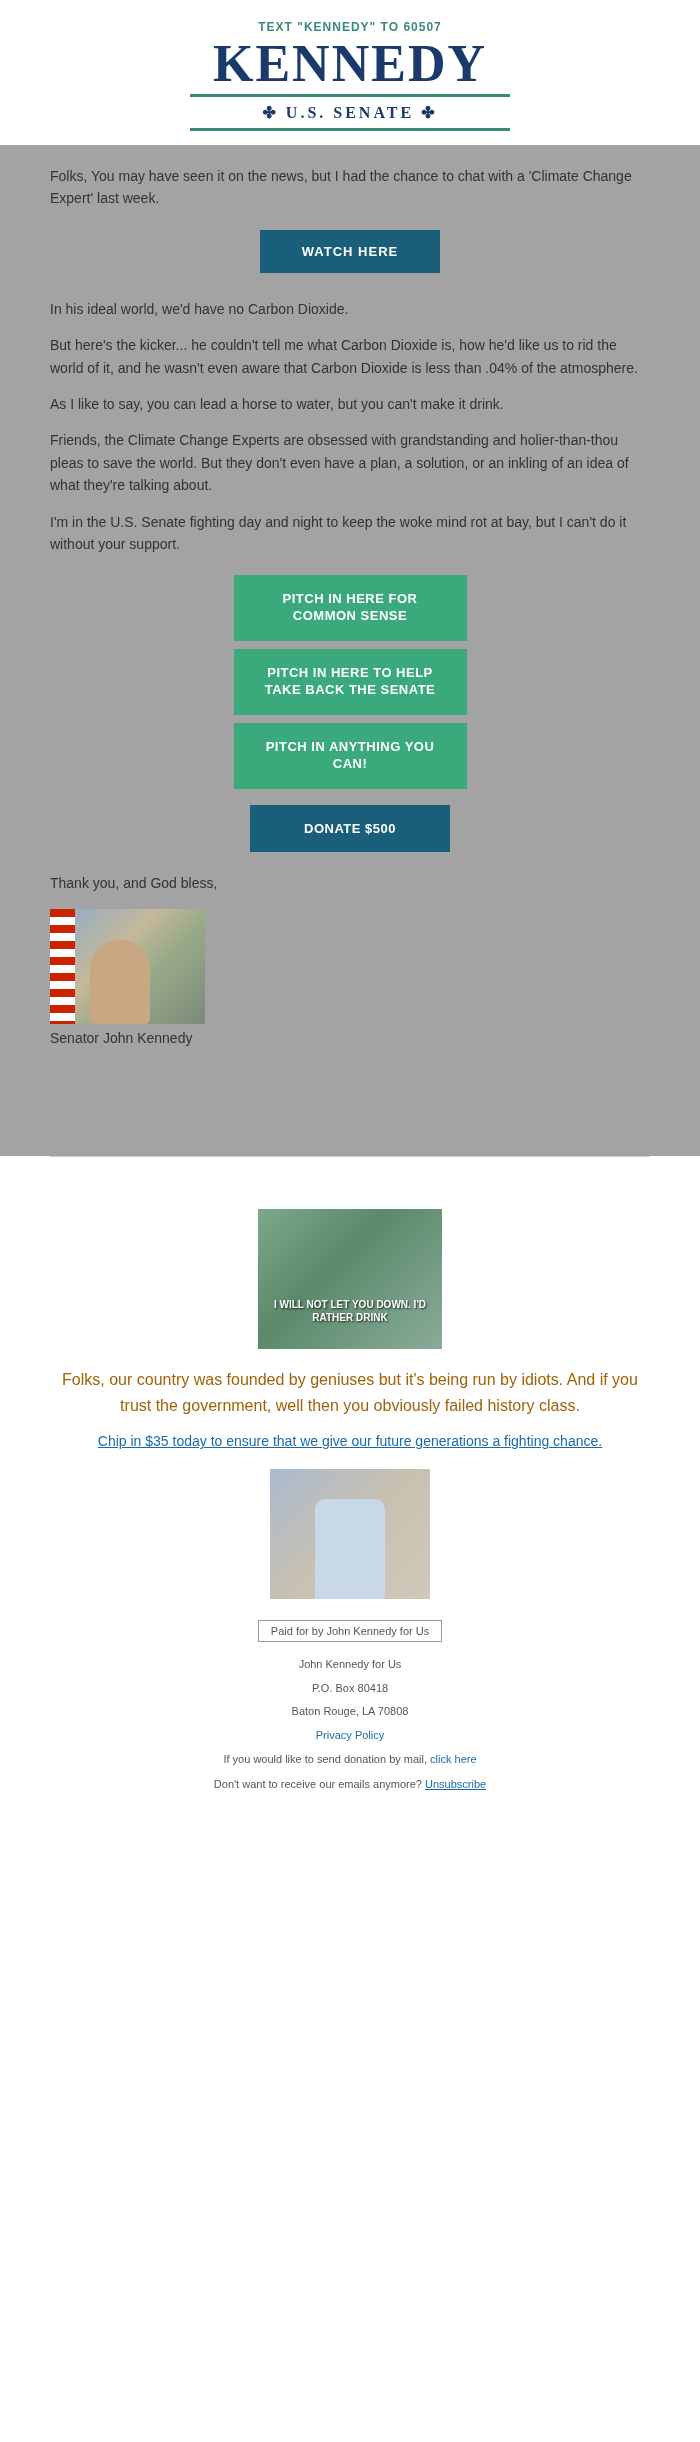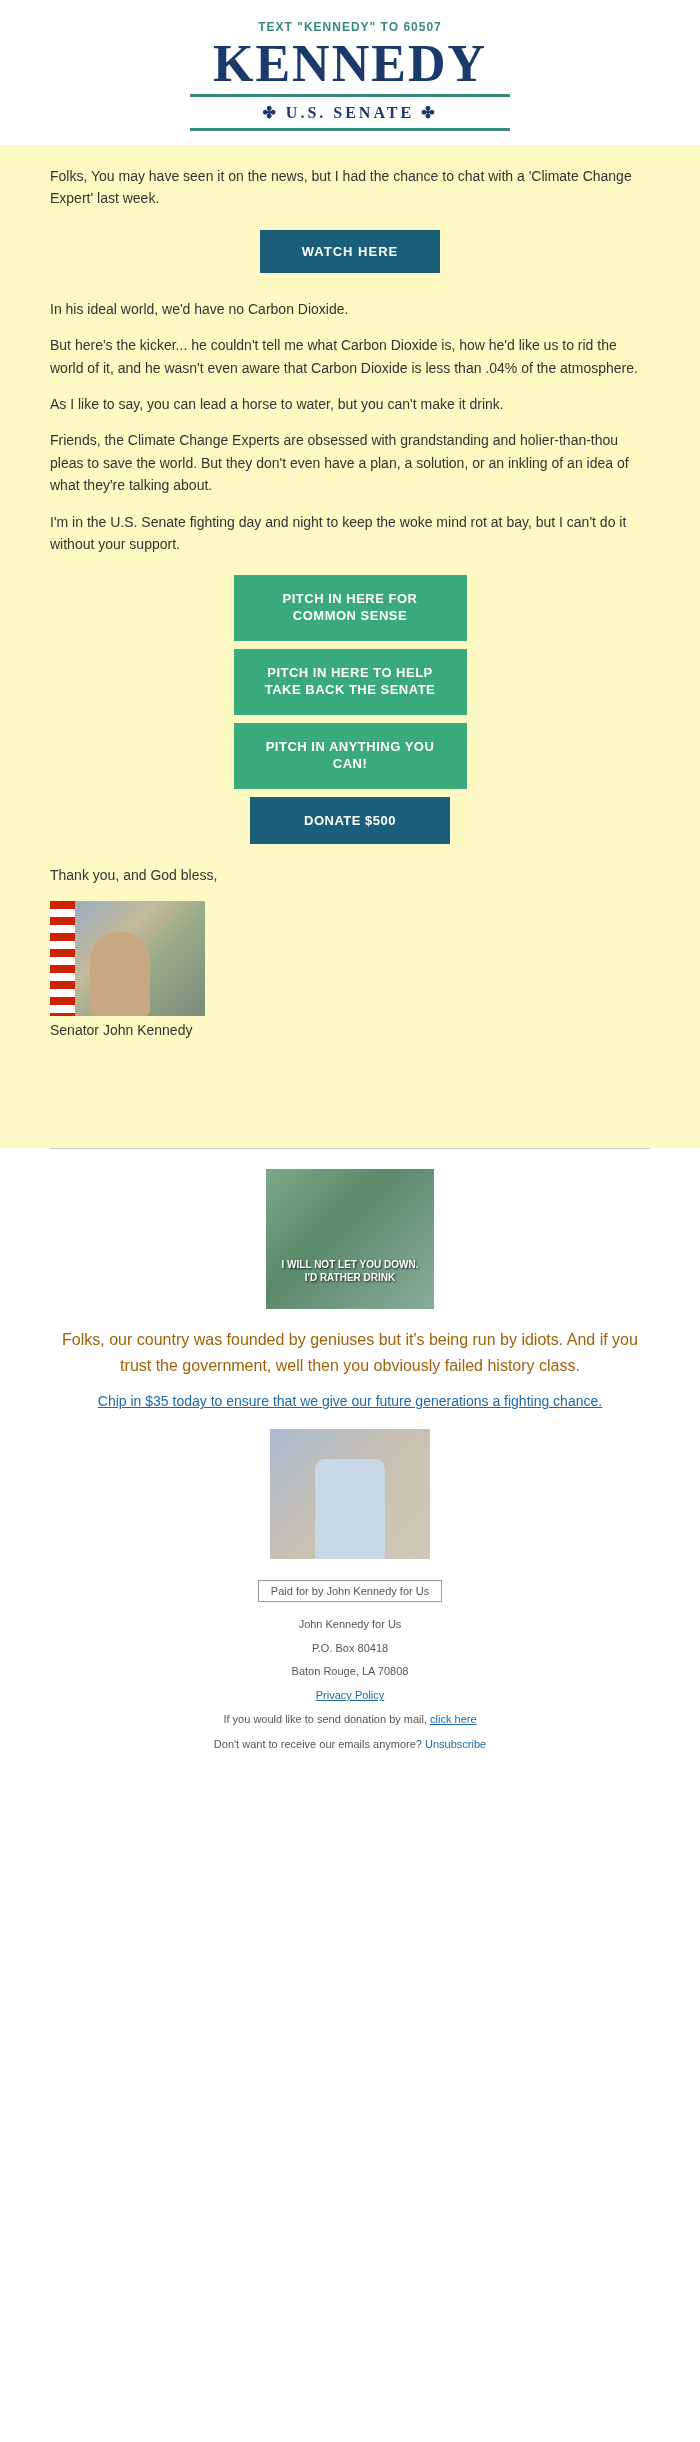--- a/index.html
+++ b/index.html
@@ -47,21 +47,21 @@
     .header-senate {
       font-size: 16px;
       color: #1a3a6b;
       letter-spacing: 3px;
       font-weight: bold;
       font-family: Georgia, serif;
     }
     
     .main-content {
       padding: 20px 50px;
-      background: #fef9c3;
+      background: #a3a3a3;
     }
     .intro-text {
       font-size: 14px;
       color: #333;
       line-height: 1.6;
       margin-bottom: 20px;
     }
     
     .btn-watch {
       display: block;
@@ -102,21 +102,21 @@
       letter-spacing: 0.5px;
       text-decoration: none;
       cursor: pointer;
       border: none;
       line-height: 1.3;
       text-transform: uppercase;
     }
     .btn-donate {
       display: block;
       width: 200px;
-      margin: 8px auto;
+      margin: 16px auto;
       background: #1a5f7a;
       color: #ffffff;
       text-align: center;
       padding: 16px 20px;
       font-size: 13px;
       font-weight: bold;
       letter-spacing: 0.5px;
       text-decoration: none;
       cursor: pointer;
       border: none;
@@ -176,27 +176,28 @@
       border: none;
       border-top: 1px solid #cccccc;
       margin: 0 50px;
     }
     
     .footer-section {
       padding: 20px 50px;
       text-align: center;
     }
     .kennedy-footer-image {
-      width: 168px;
+      width: 184px;
       height: 140px;
       background: linear-gradient(135deg, #7aaa8a 0%, #5a8a6a 40%, #8aab9a 100%);
       display: inline-block;
       position: relative;
       overflow: hidden;
       margin-bottom: 15px;
+      margin-top: 32px;
     }
     .kennedy-footer-text-overlay {
       position: absolute;
       bottom: 25px;
       left: 50%;
       transform: translateX(-50%);
       color: white;
       font-size: 10px;
       font-weight: bold;
       text-align: center;
@@ -254,31 +255,31 @@
     
     .legal-text {
       font-size: 11px;
       color: #555;
       text-align: center;
       line-height: 1.6;
       margin: 6px 0;
     }
     .legal-link {
       color: #1a6aaa;
-      text-decoration: underline;
       cursor: pointer;
     }
     .unsubscribe-text {
       font-size: 11px;
       color: #555;
       text-align: center;
       margin-top: 10px;
     }
     .unsubscribe-link {
       color: #1a6aaa;
+      text-decoration: underline;
       cursor: pointer;
     }
   </style>
 </head>
 <body>
 
 <div class="email-wrapper">
 
   <div class="header">
     <div class="header-text-top">TEXT "KENNEDY" TO 60507</div>

